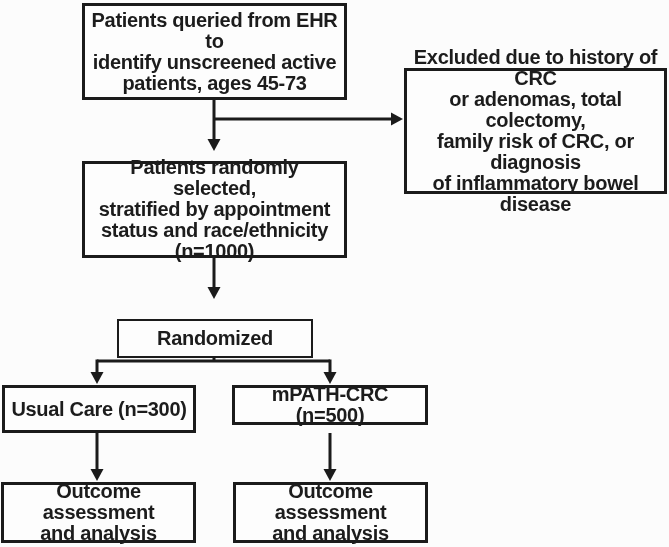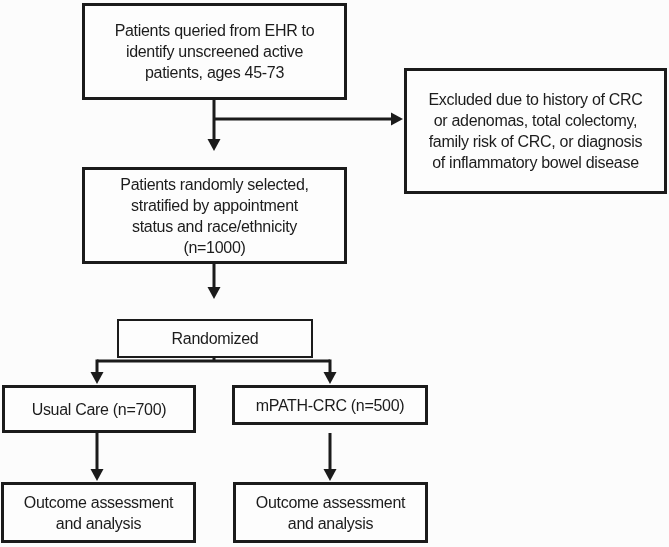--- a/index.html
+++ b/index.html
@@ -25,30 +25,30 @@
   .node {
     position: absolute;
     box-sizing: border-box;
     border: 3px solid #1b1b1b;
     background: #fdfdfd;
     color: #1c1c1c;
     display: flex;
     align-items: center;
     justify-content: center;
     text-align: center;
-    font-size: 16px;
+    font-size: 20px;
     line-height: 21px;
-    font-weight: 400;
+    font-weight: 700;
     letter-spacing: -0.3px;
     white-space: pre-line;
     padding: 2px 4px;
   }
   .node-ehr-query       { left: 82px;  top: 3px;   width: 265px; height: 97px; }
   .node-excluded        { left: 404px; top: 68px;  width: 263px; height: 126px; }
-  .node-random-selection{ left: 82px;  top: 167px; width: 265px; height: 97px; }
+  .node-random-selection{ left: 82px;  top: 161px; width: 265px; height: 97px; }
   .node-randomized      { left: 117px; top: 300px; width: 196px; height: 39px; border-width: 2.5px; margin-top: 19px; }
   .node-usual-care      { left: 2px;   top: 385px; width: 194px; height: 48px; }
   .node-mpath-crc       { left: 232px; top: 385px; width: 196px; height: 40px; }
   .node-outcome-left    { left: 1px;   top: 482px; width: 195px; height: 61px; }
   .node-outcome-right   { left: 233px; top: 482px; width: 195px; height: 61px; }
 </style>
 </head>
 <body>
 
 <div class="canvas">
@@ -101,21 +101,21 @@
 family risk of CRC, or diagnosis
 of inflammatory bowel disease</div>
 
   <div class="node node-random-selection">Patients randomly selected,
 stratified by appointment
 status and race/ethnicity
 (n=1000)</div>
 
   <div class="node node-randomized">Randomized</div>
 
-  <div class="node node-usual-care">Usual Care (n=700)</div>
+  <div class="node node-usual-care">Usual Care (n=300)</div>
 
   <div class="node node-mpath-crc">mPATH-CRC (n=500)</div>
 
   <div class="node node-outcome-left">Outcome assessment
 and analysis</div>
 
   <div class="node node-outcome-right">Outcome assessment
 and analysis</div>
 
 </div>

